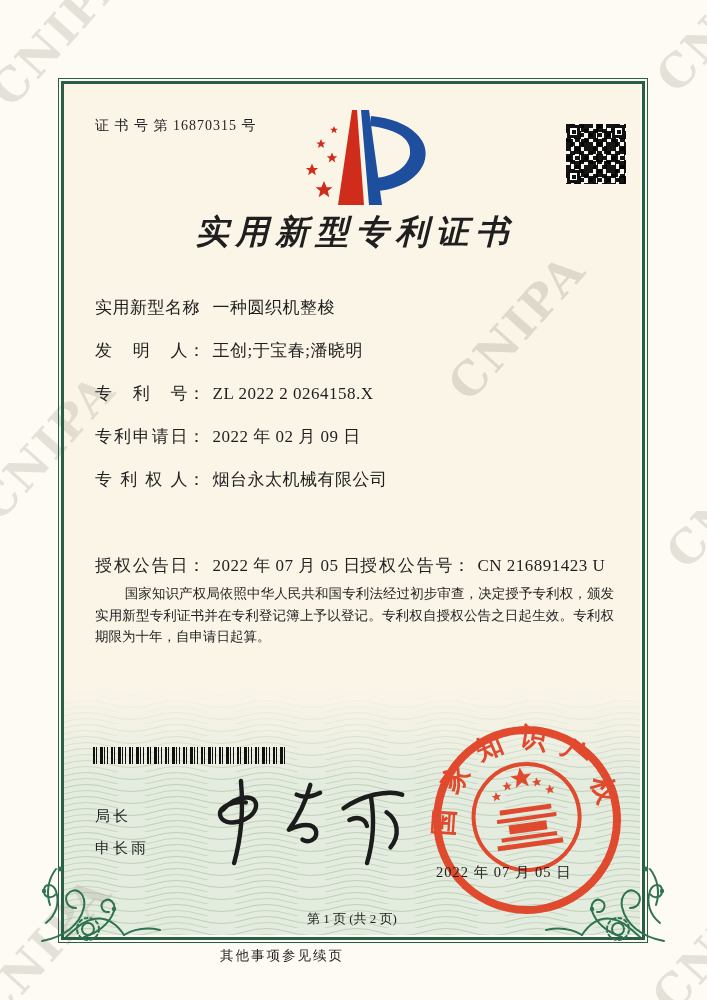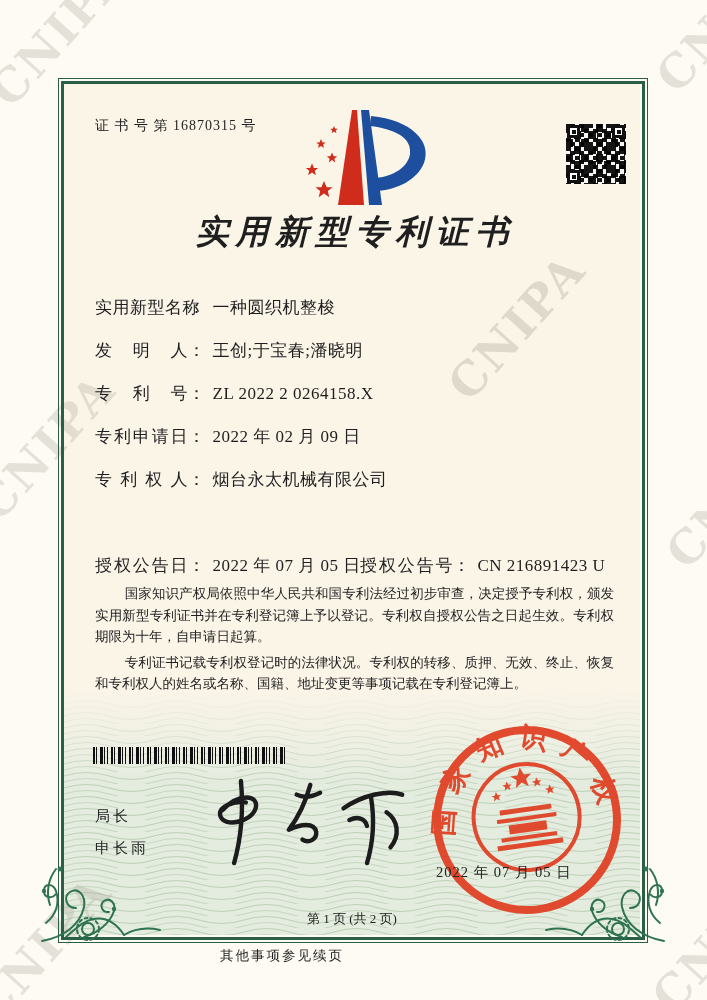--- a/index.html
+++ b/index.html
@@ -163,21 +163,20 @@
     </div>
     <div class="row" style="top:554px;width:519px;">
       <span class="lbl">授权公告日</span><span>：</span><span class="val">2022 年 07 月 05 日</span>
       <span class="pair2">
         <span class="lbl">授权公告号</span><span>：</span><span class="val">CN 216891423 U</span>
       </span>
     </div>
 
     <div class="paras">
       <p>国家知识产权局依照中华人民共和国专利法经过初步审查，决定授予专利权，颁发实用新型专利证书并在专利登记簿上予以登记。专利权自授权公告之日起生效。专利权期限为十年，自申请日起算。</p>
-      <p>专利证书记载专利权登记时的法律状况。专利权的转移、质押、无效、终止、恢复和专利权人的姓名或名称、国籍、地址变更等事项记载在专利登记簿上。</p>
     </div>
 
     <div class="barcode"></div>
 
     <div class="director">
       <div>局长</div>
       <div>申长雨</div>
     </div>
 
     <svg class="sig" viewBox="0 0 220 100">

